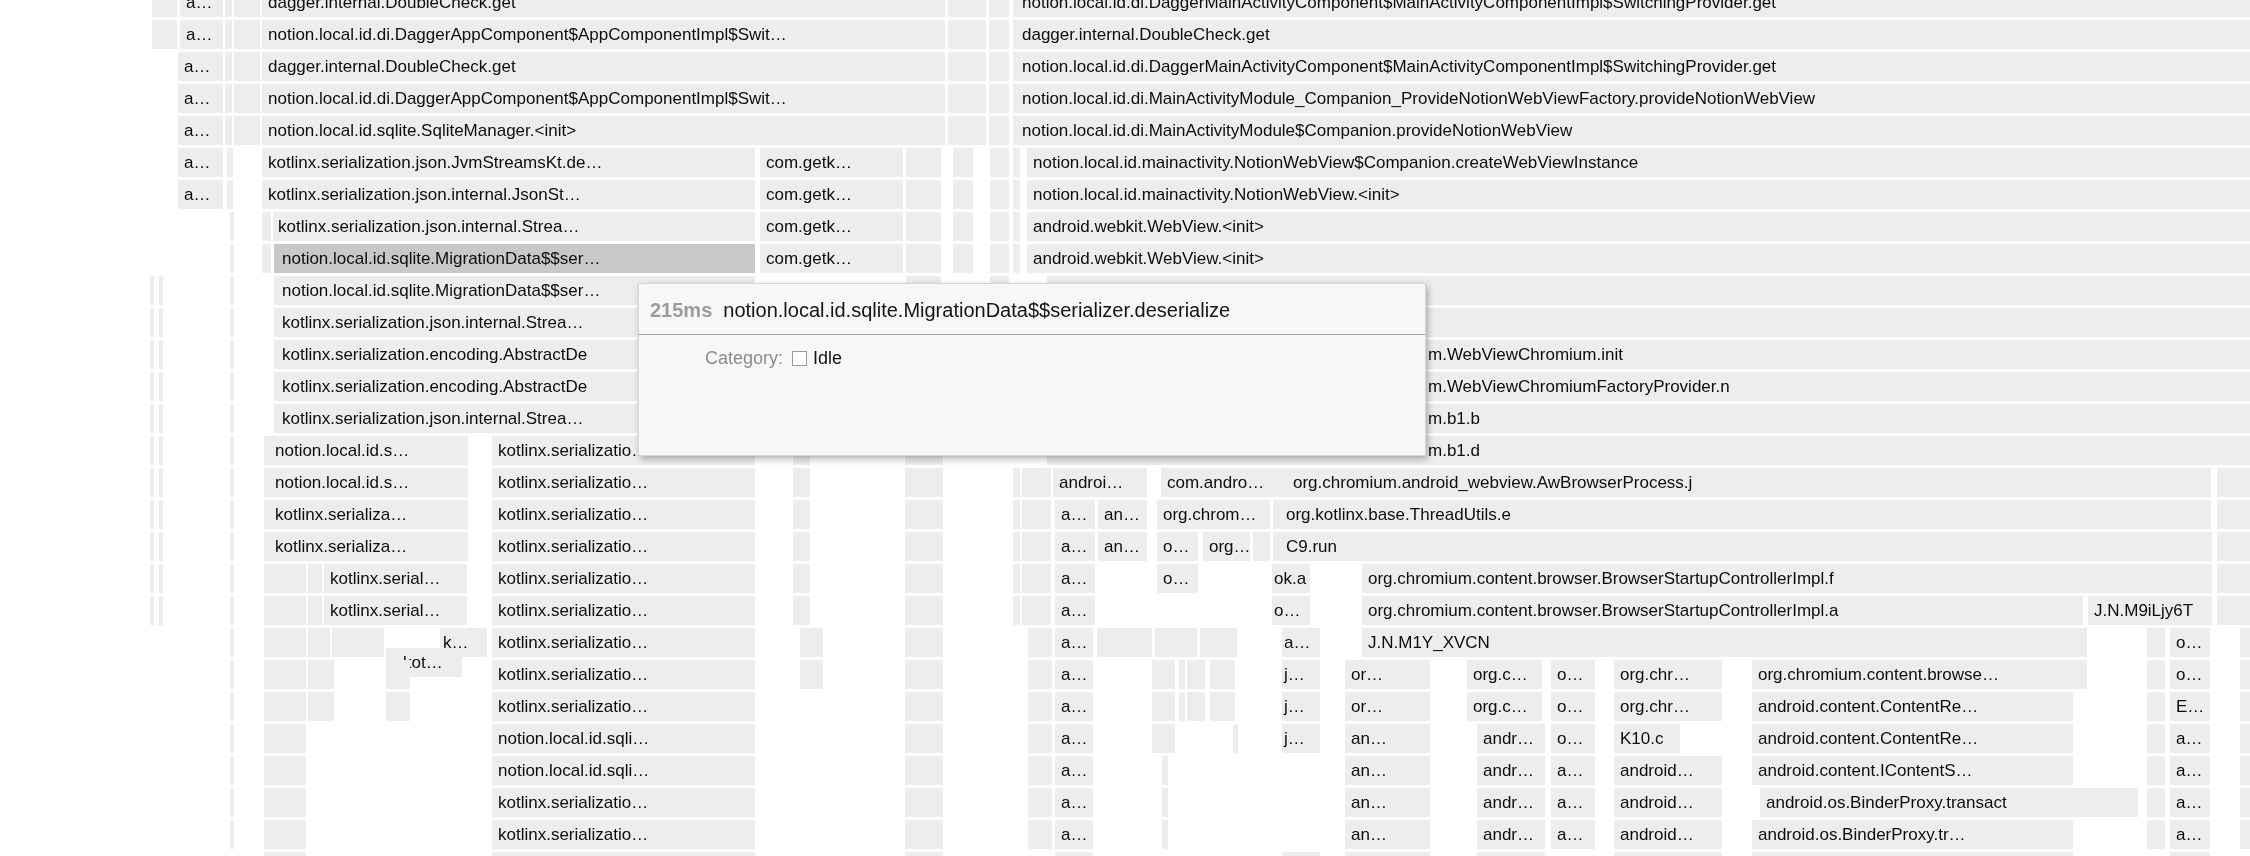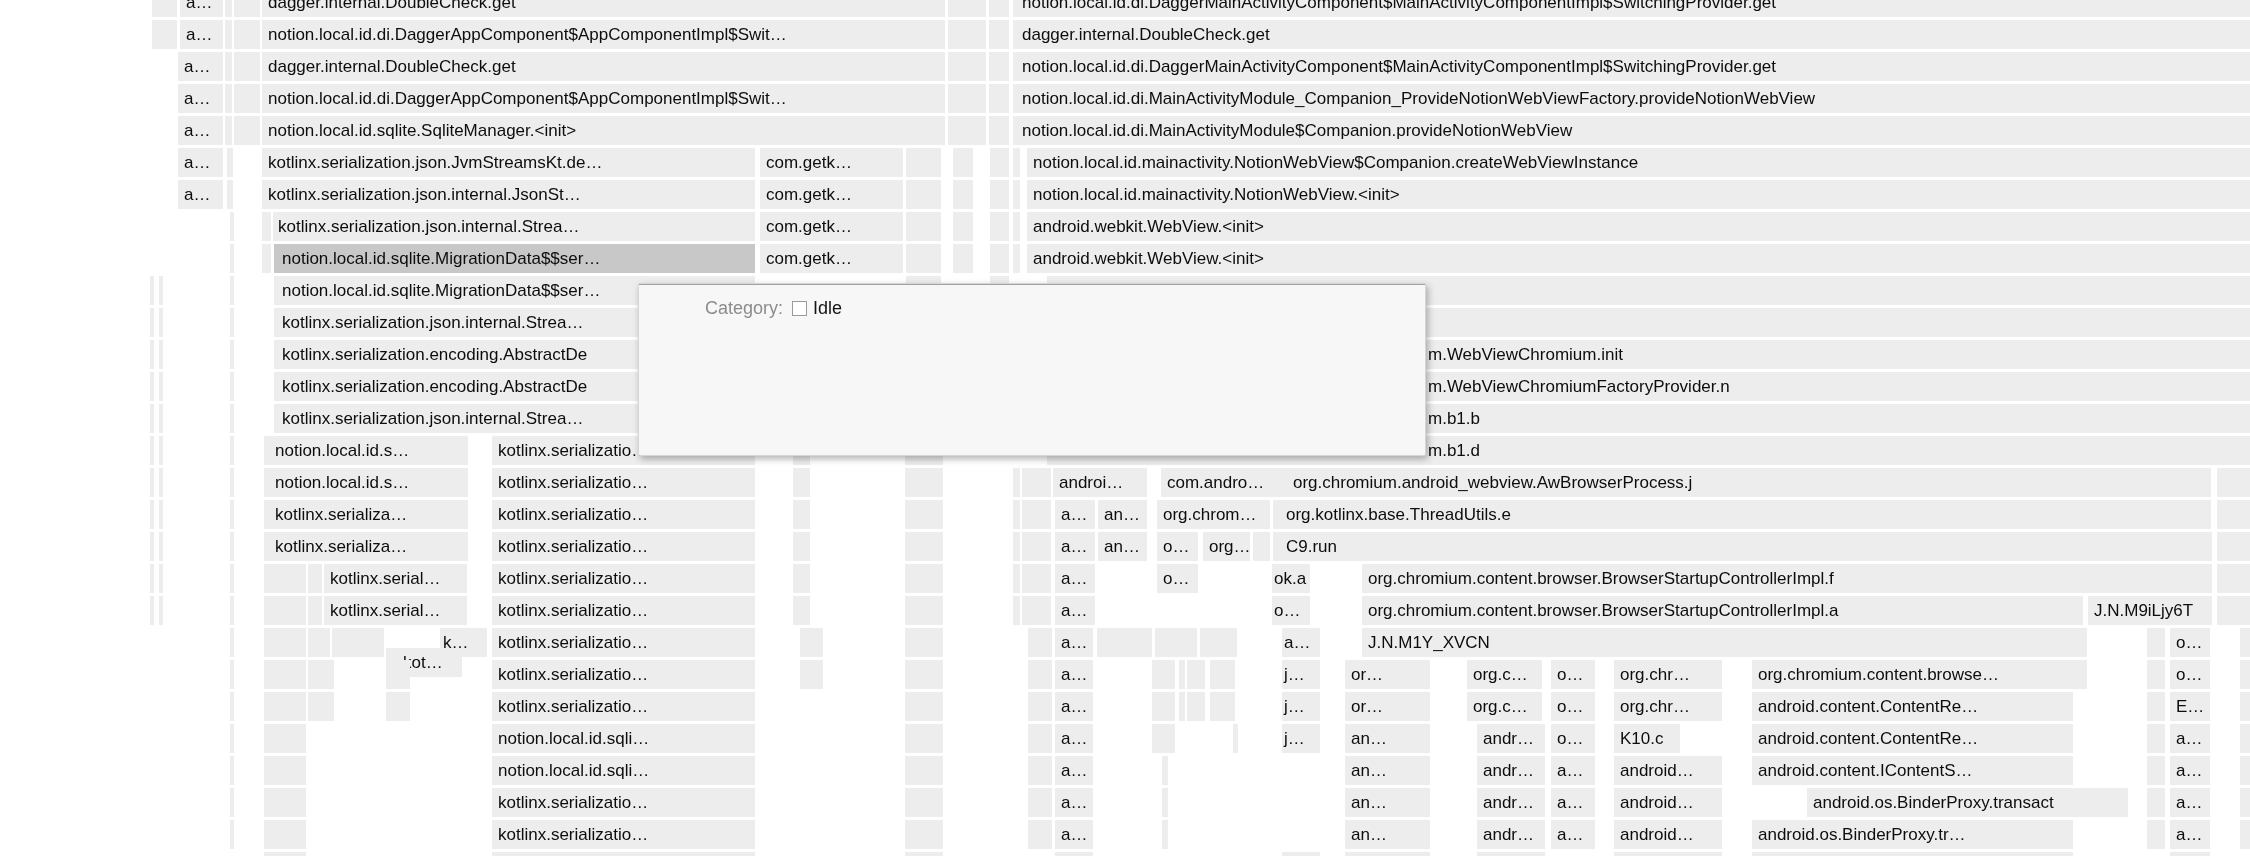--- a/index.html
+++ b/index.html
@@ -342,21 +342,21 @@
       <div class="box sliver" style="left: 264px; top: 788px; width: 42px;"></div>
       <div class="box" style="left: 492px; top: 788px; width: 263px;">kotlinx.serializatio…</div>
       <div class="box sliver" style="left: 905px; top: 788px; width: 38px;"></div>
       <div class="box sliver" style="left: 1028px; top: 788px; width: 24px;"></div>
       <div class="box" style="left: 1055px; top: 788px; width: 38px;">a…</div>
       <div class="box sliver" style="left: 1162px; top: 788px; width: 6px;"></div>
       <div class="box" style="left: 1345px; top: 788px; width: 85px;">an…</div>
       <div class="box" style="left: 1477px; top: 788px; width: 68px;">andr…</div>
       <div class="box" style="left: 1551px; top: 788px; width: 44px;">a…</div>
       <div class="box" style="left: 1614px; top: 788px; width: 108px;">android…</div>
-      <div class="box" style="left: 1807px; top: 788px; width: 321px;">android.os.BinderProxy.transact</div>
+      <div class="box" style="left: 1760px; top: 788px; width: 378px;">android.os.BinderProxy.transact</div>
       <div class="box sliver" style="left: 2147px; top: 788px; width: 18px;"></div>
       <div class="box" style="left: 2170px; top: 788px; width: 40px;">a…</div>
       <div class="box sliver" style="left: 2240px; top: 788px; width: 10px;"></div>
       <div class="box sliver" style="left: 230px; top: 820px; width: 4px;"></div>
       <div class="box sliver" style="left: 264px; top: 820px; width: 42px;"></div>
       <div class="box" style="left: 492px; top: 820px; width: 263px;">kotlinx.serializatio…</div>
       <div class="box sliver" style="left: 905px; top: 820px; width: 38px;"></div>
       <div class="box sliver" style="left: 1028px; top: 820px; width: 24px;"></div>
       <div class="box" style="left: 1055px; top: 820px; width: 38px;">a…</div>
       <div class="box sliver" style="left: 1162px; top: 820px; width: 6px;"></div>
@@ -374,20 +374,23 @@
       <div class="box sliver" style="left: 1055px; top: 852px; width: 38px;"></div>
       <div class="box sliver" style="left: 1282px; top: 852px; width: 38px;"></div>
       <div class="box sliver" style="left: 1345px; top: 852px; width: 85px;"></div>
       <div class="box sliver" style="left: 1477px; top: 852px; width: 68px;"></div>
       <div class="box sliver" style="left: 1614px; top: 852px; width: 108px;"></div>
       <div class="box sliver" style="left: 1752px; top: 852px; width: 321px;"></div>
       <div class="box sliver" style="left: 2170px; top: 852px; width: 40px;"></div>
     </div>
 
   <div class="tooltip">
+    <div class="tt-header">
+      <span class="tt-dur">215ms</span><span class="tt-method">notion.local.id.sqlite.MigrationData$$serializer.deserialize</span>
+    </div>
     <div class="tt-divider"></div>
     <div class="tt-row">
       <span class="tt-label">Category:</span>
       <span class="tt-value">
         <span class="tt-check"></span>
         <span>Idle</span>
       </span>
     </div>
   </div>
 

